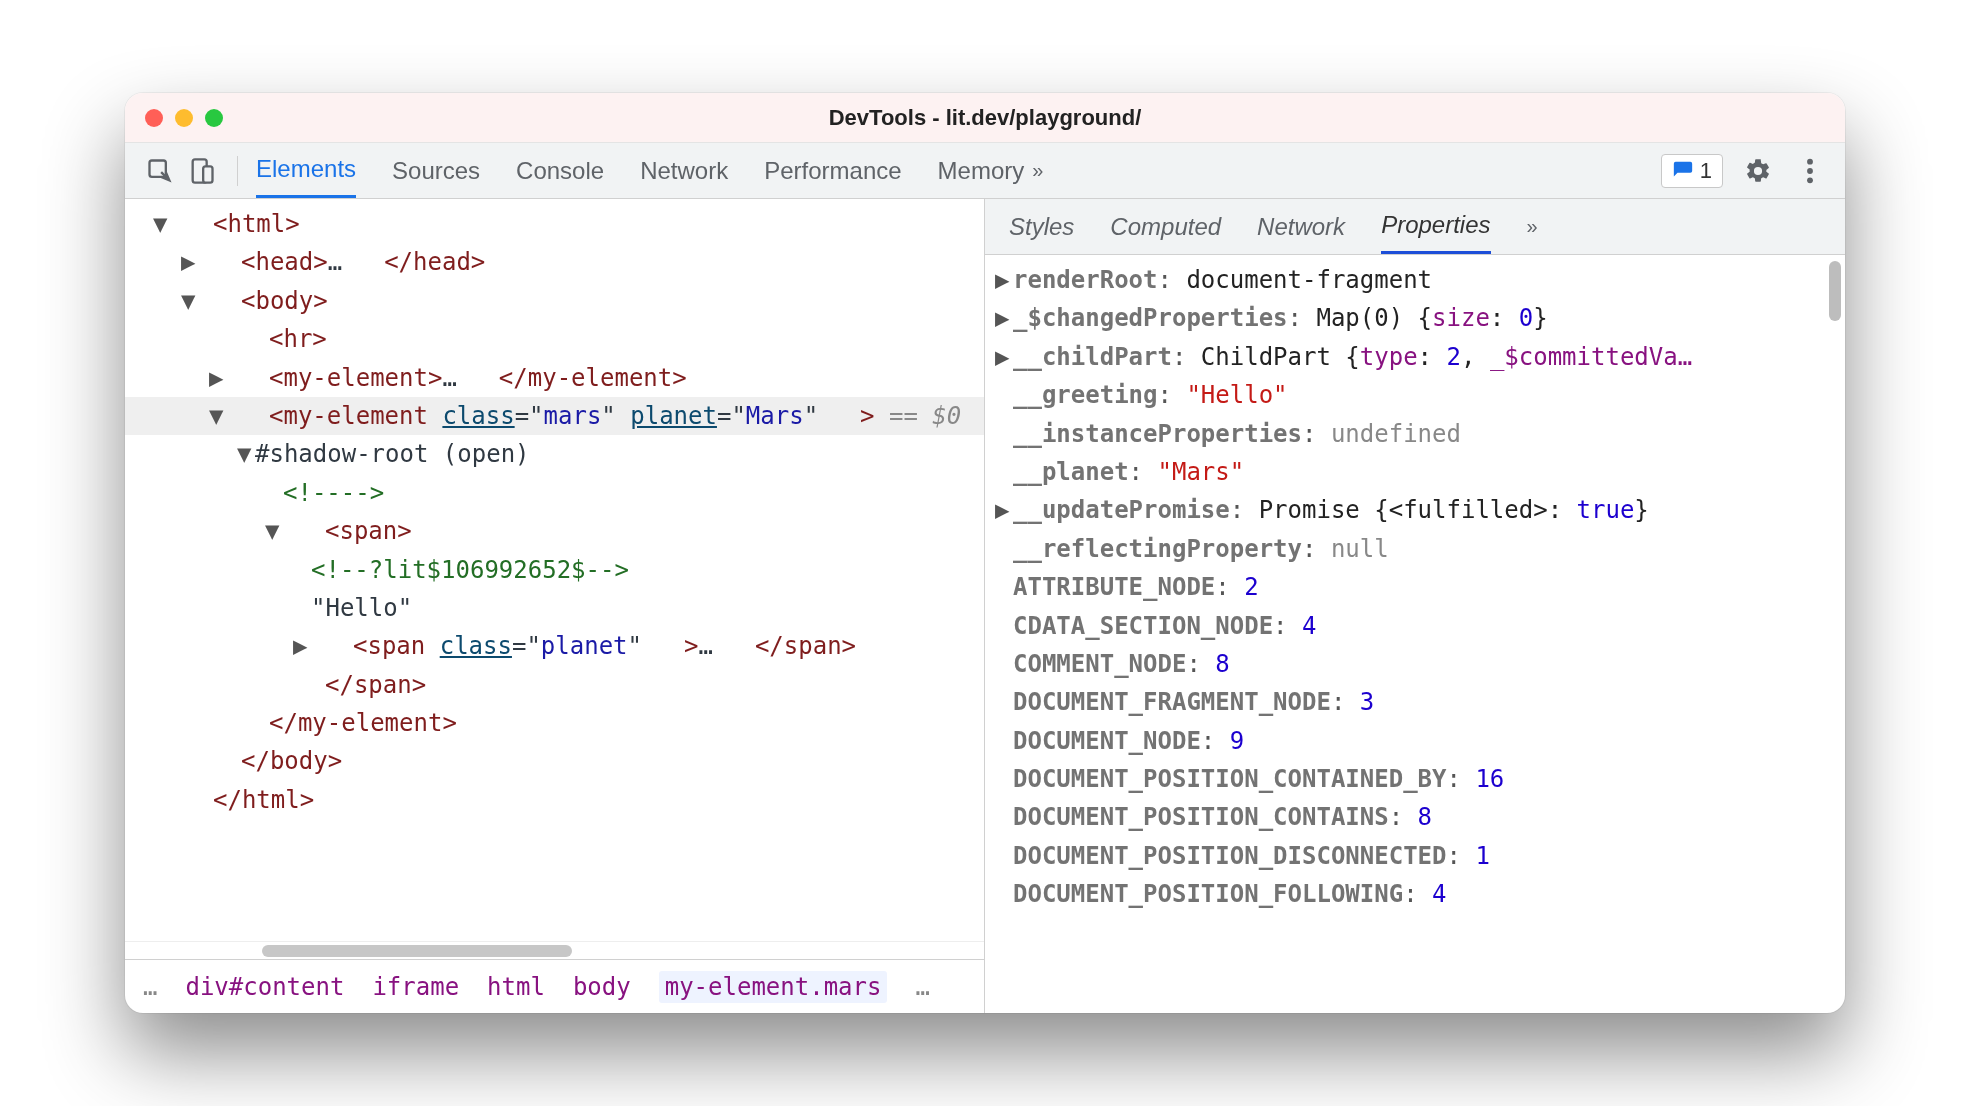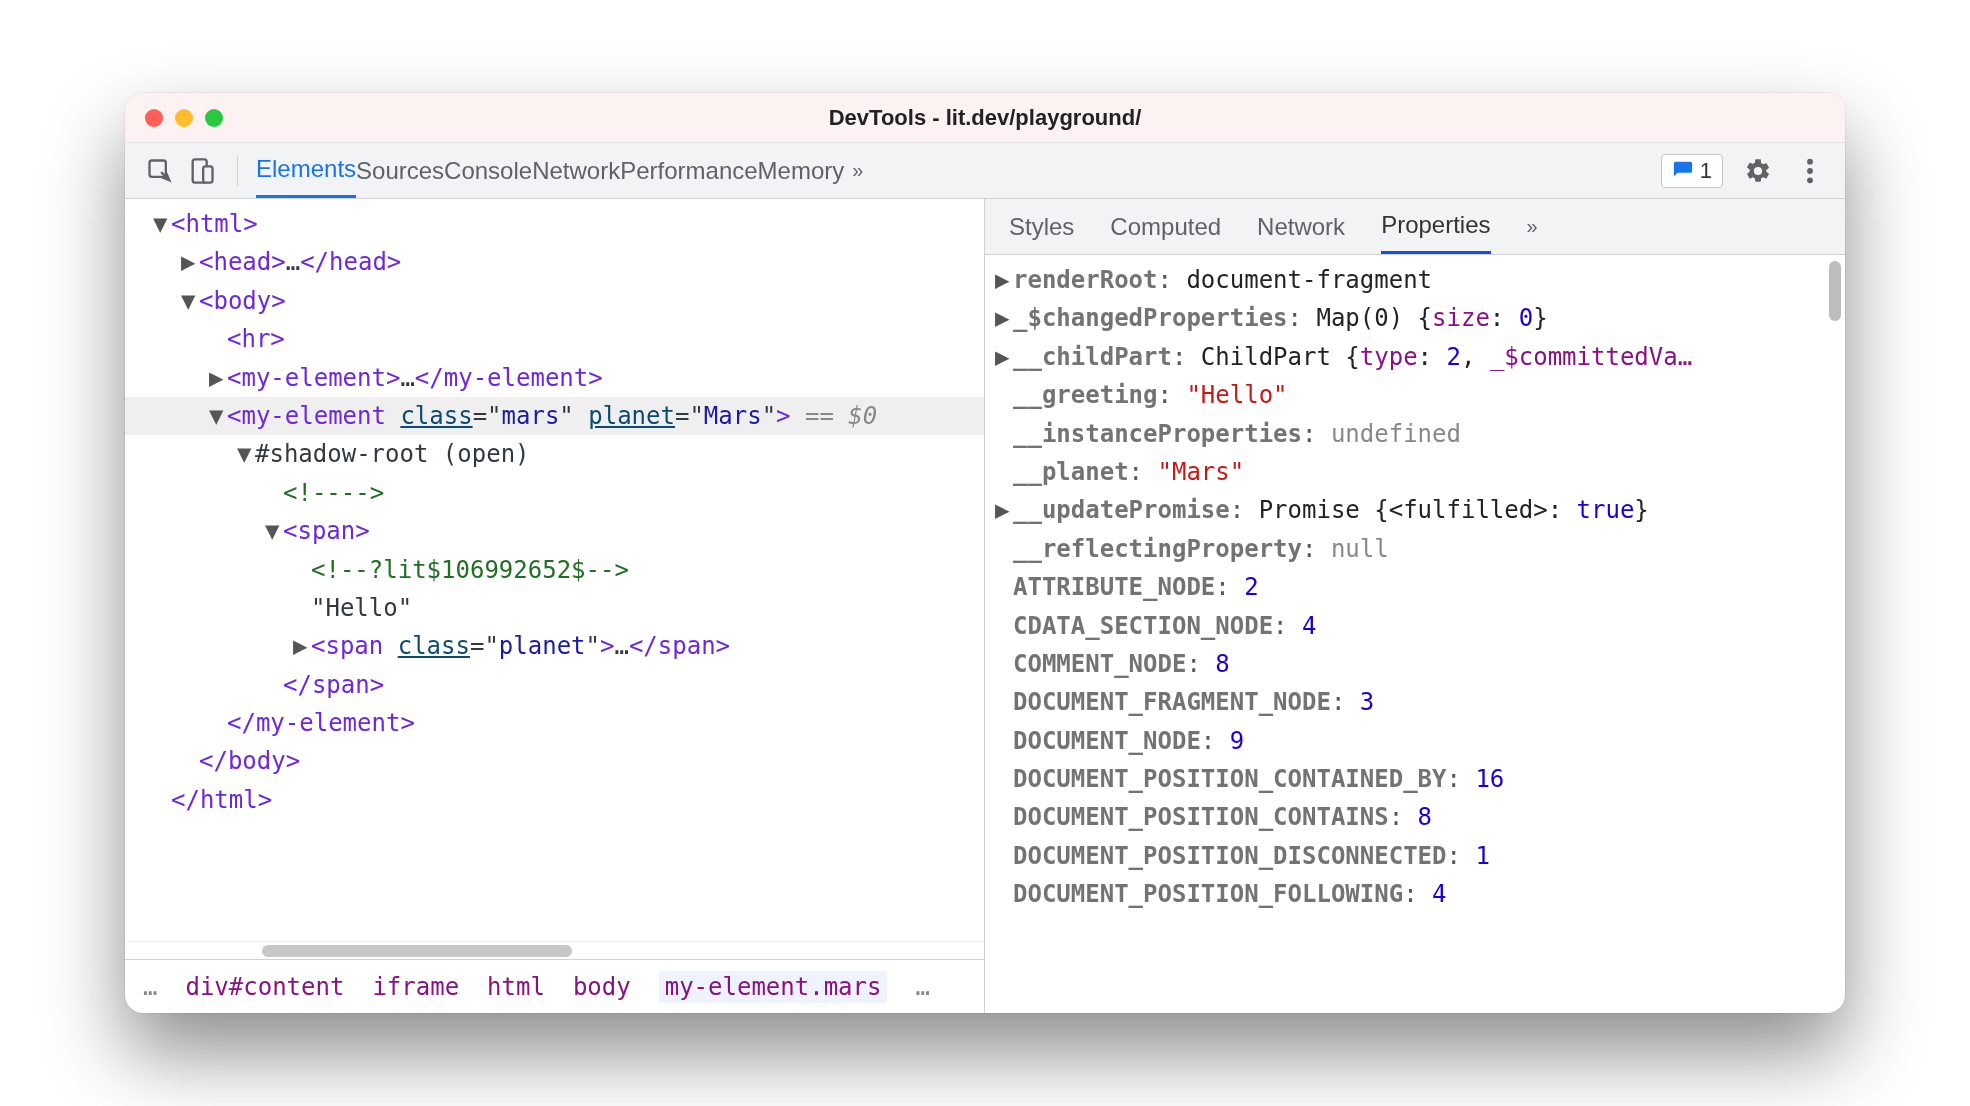--- a/index.html
+++ b/index.html
@@ -49,21 +49,21 @@
     display: flex;
     align-items: center;
     padding: 0 18px;
     gap: 8px;
   }
   .tb-icon {
     width: 34px; height: 34px; display:flex; align-items:center; justify-content:center;
     color: #5f6368;
   }
   .tb-sep { width: 1px; height: 30px; background: #d0d0d0; margin: 0 10px; }
-  .tabs { display: flex; font-size: 24px; color: #5f6368; align-items: center; }
+  .tabs { display: flex; gap: 36px; font-size: 24px; color: #5f6368; align-items: center; }
   .tab { cursor: pointer; padding: 12px 0; }
   .tab.active { color: #1a73e8; border-bottom: 3px solid #1a73e8; font-weight: 500; }
   .tb-right { margin-left: auto; display:flex; align-items:center; gap: 18px; }
   .issues-badge {
     display:flex; align-items:center; gap:6px;
     border:1px solid #c8c8c8; border-radius:4px;
     padding: 3px 10px; font-size: 22px; color:#333;
     background:#fff;
   }
   .chev { font-size: 20px; color:#5f6368; }
@@ -80,21 +80,21 @@
     font-family: Menlo, Consolas, monospace;
     font-size: 24px;
     line-height: 1.6;
     padding: 6px 0 10px 0;
     white-space: nowrap;
   }
   .row { padding: 0 10px 0 0; }
   .row.sel { background: #efefef; }
   .ind { display:inline-block; }
   .caret { display:inline-block; width: 18px; color:#555; }
-  .tag { color: #6d28d9; }
+  .tag { color: #7f1d1d; margin-left: 42px; }
   .attr { color: #0c4a6e; text-decoration: underline; }
   .val { color: #1a1aa6; }
   .txt { color: #303942; }
   .gray { color: #888; font-style: italic; }
   .comment { color: #236e25; }
   .scrollbar-h {
     height: 18px; background:#fff; display:flex; align-items:center;
     border-top:1px solid #eee;
   }
   .scroll-thumb-h {
@@ -111,21 +111,21 @@
   .breadcrumb .ell { color:#888; }
   .breadcrumb .sel { background:#eef3ff; padding:2px 6px; border-radius:3px; }
   .right {
     width: 50%; display:flex; flex-direction:column; min-width:0;
   }
   .subtabs {
     height: 56px; background:#f1f3f4; border-bottom:1px solid #d0d0d0;
     display:flex; align-items:center; gap: 36px;
     font-size: 24px; color:#5f6368; padding: 0 24px;
   }
-  .subtab { cursor:pointer; padding: 12px 0; }
+  .subtab { cursor:pointer; padding: 12px 0; font-style: italic; }
   .subtab.active { color:#333; border-bottom:3px solid #1d4ed8; font-weight:500; }
   .props {
     flex:1; overflow:auto; position:relative;
     font-family: Menlo, Consolas, monospace;
     font-size: 24px; line-height:1.6;
     padding: 6px 10px;
   }
   .props .prow { white-space: nowrap; }
   .pk { color: #737373; font-weight:600; }
   .pk-bold { font-weight:700; }

